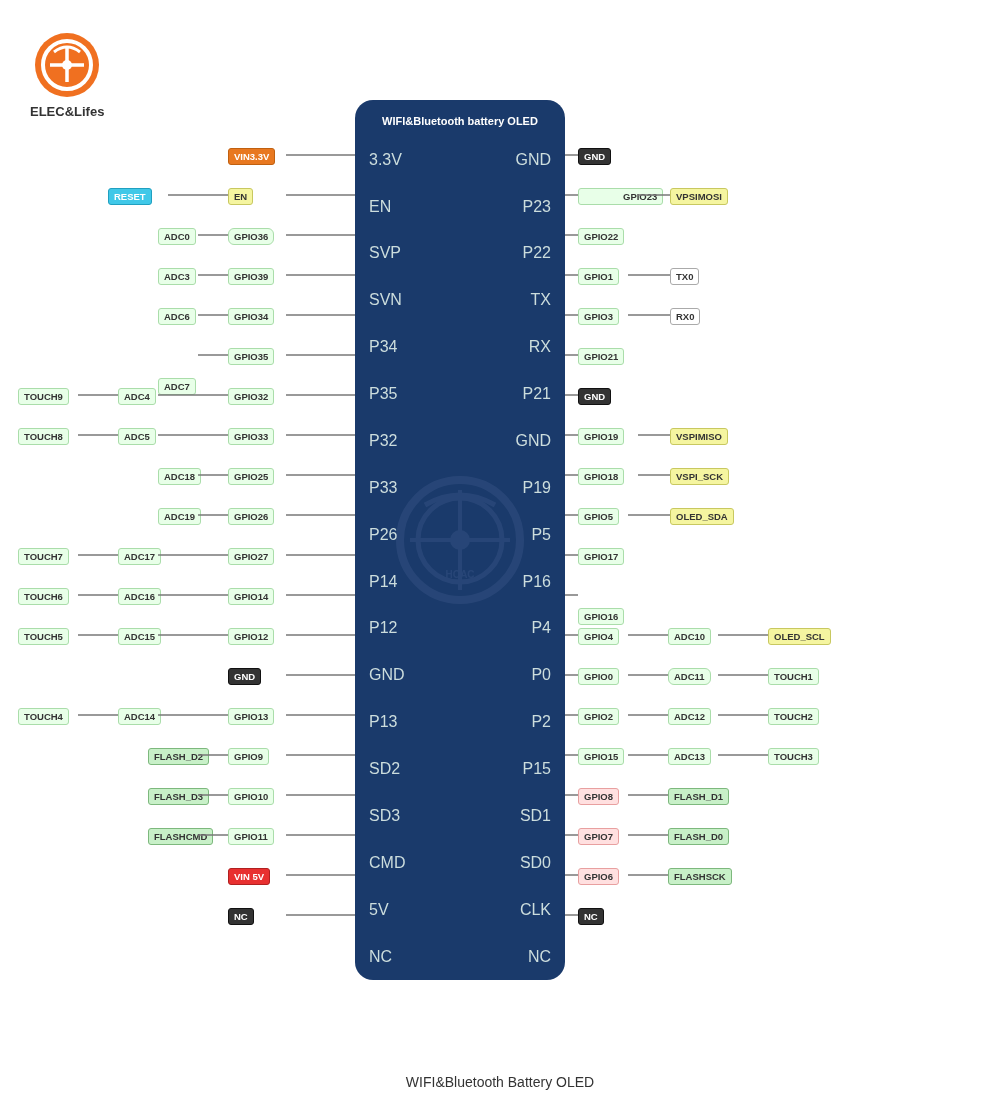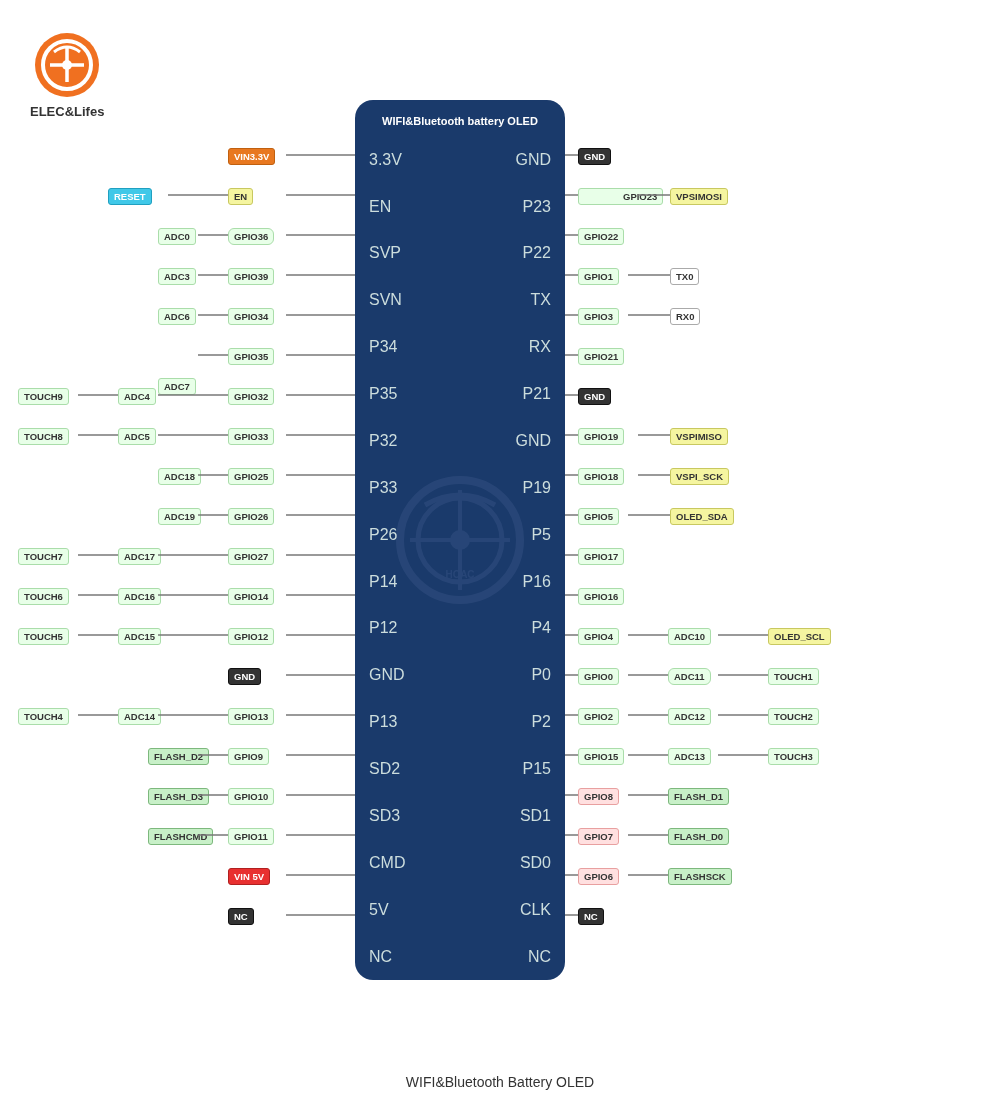--- a/index.html
+++ b/index.html
@@ -337,21 +337,21 @@
   <div class="lbl yellow-lbl" style="left:670px; top:428px;">VSPIMISO</div>
 
   <div class="lbl light-green-lbl" style="left:578px; top:468px;">GPIO18</div>
   <div class="lbl yellow-lbl" style="left:670px; top:468px;">VSPI_SCK</div>
 
   <div class="lbl light-green-lbl" style="left:578px; top:508px;">GPIO5</div>
   <div class="lbl yellow-lbl" style="left:670px; top:508px;">OLED_SDA</div>
 
   <div class="lbl light-green-lbl" style="left:578px; top:548px;">GPIO17</div>
 
-  <div class="lbl light-green-lbl" style="left:578px; top:588px;">GPIO16</div>
+  <div class="lbl light-green-lbl" style="left:578px; top:608px;">GPIO16</div>
 
   <div class="lbl light-green-lbl" style="left:578px; top:628px;">GPIO4</div>
   <div class="lbl light-green-lbl" style="left:668px; top:628px;">ADC10</div>
   <div class="lbl yellow-lbl" style="left:768px; top:628px;">OLED_SCL</div>
 
   <div class="lbl light-green-lbl" style="left:578px; top:668px;">GPIO0</div>
   <div class="lbl light-green-lbl" style="left:668px; top:668px;border-radius:6px;">ADC11</div>
   <div class="lbl light-green-lbl" style="left:768px; top:668px;">TOUCH1</div>
 
   <div class="lbl light-green-lbl" style="left:578px; top:708px;">GPIO2</div>

